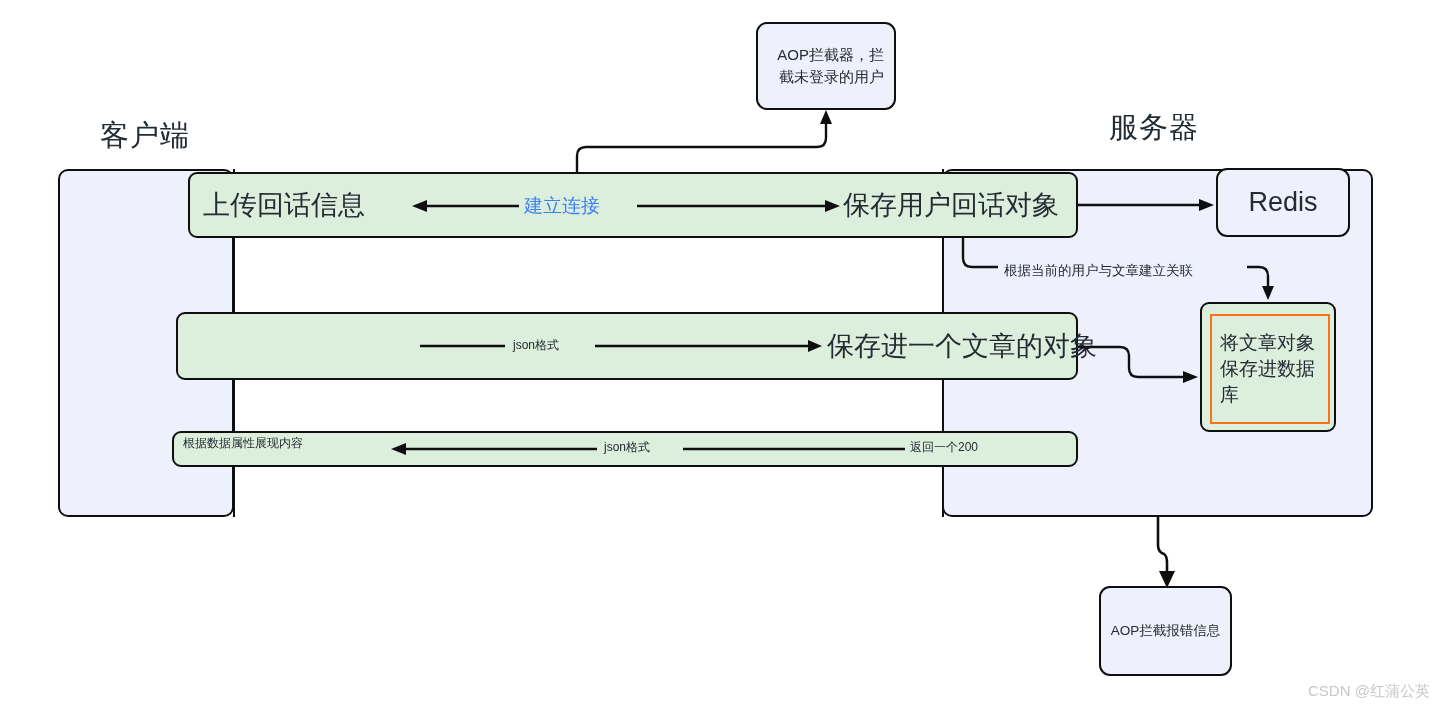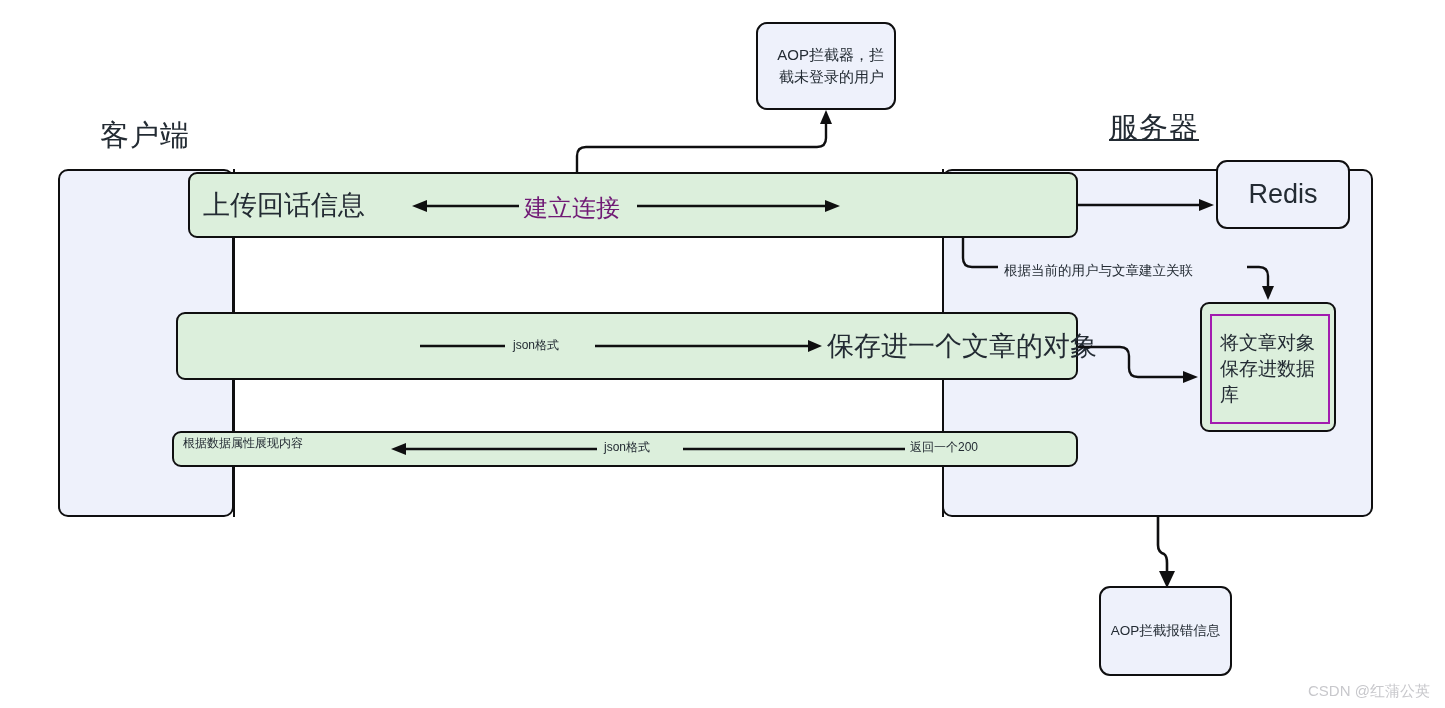--- a/index.html
+++ b/index.html
@@ -56,22 +56,22 @@
     text-align: center;
   }
 
   .label-lg {
     font-size: 27px;
     color: #232b33;
     white-space: nowrap;
     line-height: 1;
   }
   .label-md {
-    font-size: 24px;
-    color: #701a75;
+    font-size: 19px;
+    color: #3b82f6;
     white-space: nowrap;
     line-height: 1;
   }
   .label-sm {
     font-size: 12px;
     color: #232b33;
     white-space: nowrap;
     line-height: 1;
   }
   .label-xs {
@@ -81,21 +81,21 @@
     line-height: 1;
   }
   .note-text {
     font-size: 15px;
     color: #232b33;
     line-height: 1.45;
     text-align: right;
     padding: 0 10px;
   }
   .db-inner {
-    border: 2px solid #a21caf;
+    border: 2px solid #f97316;
     background: transparent;
     box-sizing: border-box;
     display: flex;
     align-items: center;
   }
   .db-text {
     font-size: 19px;
     line-height: 1.38;
     color: #232b33;
     text-align: left;
@@ -108,21 +108,21 @@
   }
   svg { overflow: visible; }
 </style>
 </head>
 <body>
 
 <div id="canvas">
 
   <div class="abs lane-title" style="left:100px; top:108px;margin-top:8px;">客户端</div>
 
-  <div class="abs lane-title" style="left:1109px; top:108px;text-decoration:underline;">服务器</div>
+  <div class="abs lane-title" style="left:1109px; top:108px;">服务器</div>
 
   <div class="abs lane" style="left:58px; top:169px; width:176px; height:348px;"></div>
 
   <div class="abs lane" style="left:942px; top:169px; width:431px; height:348px;"></div>
 
   <div class="abs lifeline" style="left:233px; top:169px; height:348px;"></div>
   <div class="abs lifeline" style="left:942px; top:169px; height:348px;"></div>
 
   <div class="abs plainbox" style="left:756px; top:22px; width:140px; height:88px;">
     <div class="note-text">AOP拦截器，拦截未登录的用户</div>
@@ -130,33 +130,34 @@
 
   <svg class="abs" style="left:0; top:0; width:1445px; height:708px; pointer-events:none;">
     <path d="M577,206 L577,156 Q577,147 586,147 L817,147 Q826,147 826,138 L826,122" fill="none" stroke="#0f0f10" stroke-width="2.4"></path>
     <polygon points="826,110 820,124 832,124" fill="#0f0f10"></polygon>
   </svg>
 
   <div class="abs msgbox" style="left:188px; top:172px; width:890px; height:66px;"></div>
 
   <div class="abs label-lg" style="left:203px; top:192px;text-align:center;">上传回话信息</div>
 
+  <div class="abs label-lg" style="left:843px; top:192px;">保存用户回话对象</div>
 
   <svg class="abs" style="left:0; top:0; width:1445px; height:708px; pointer-events:none;">
 
     <line x1="425" y1="206" x2="519" y2="206" stroke="#0f0f10" stroke-width="2.4"></line>
     <polygon points="412,206 427,200 427,212" fill="#0f0f10"></polygon>
 
     <line x1="637" y1="206" x2="826" y2="206" stroke="#0f0f10" stroke-width="2.4"></line>
     <polygon points="840,206 825,200 825,212" fill="#0f0f10"></polygon>
   </svg>
 
   <div class="abs label-md" style="left:524px; top:196px;">建立连接</div>
 
-  <div class="abs plainbox" style="left:1216px; top:160px; width:134px; height:69px;">
+  <div class="abs plainbox" style="left:1216px; top:168px; width:134px; height:69px;">
     <div class="label-lg">Redis</div>
   </div>
 
   <svg class="abs" style="left:0; top:0; width:1445px; height:708px; pointer-events:none;">
     <line x1="1078" y1="205" x2="1200" y2="205" stroke="#0f0f10" stroke-width="2.4"></line>
     <polygon points="1214,205 1199,199 1199,211" fill="#0f0f10"></polygon>
   </svg>
 
   <svg class="abs" style="left:0; top:0; width:1445px; height:708px; pointer-events:none;">
     <path d="M963,238 L963,258 Q963,267 972,267 L998,267" fill="none" stroke="#0f0f10" stroke-width="2.4"></path>

